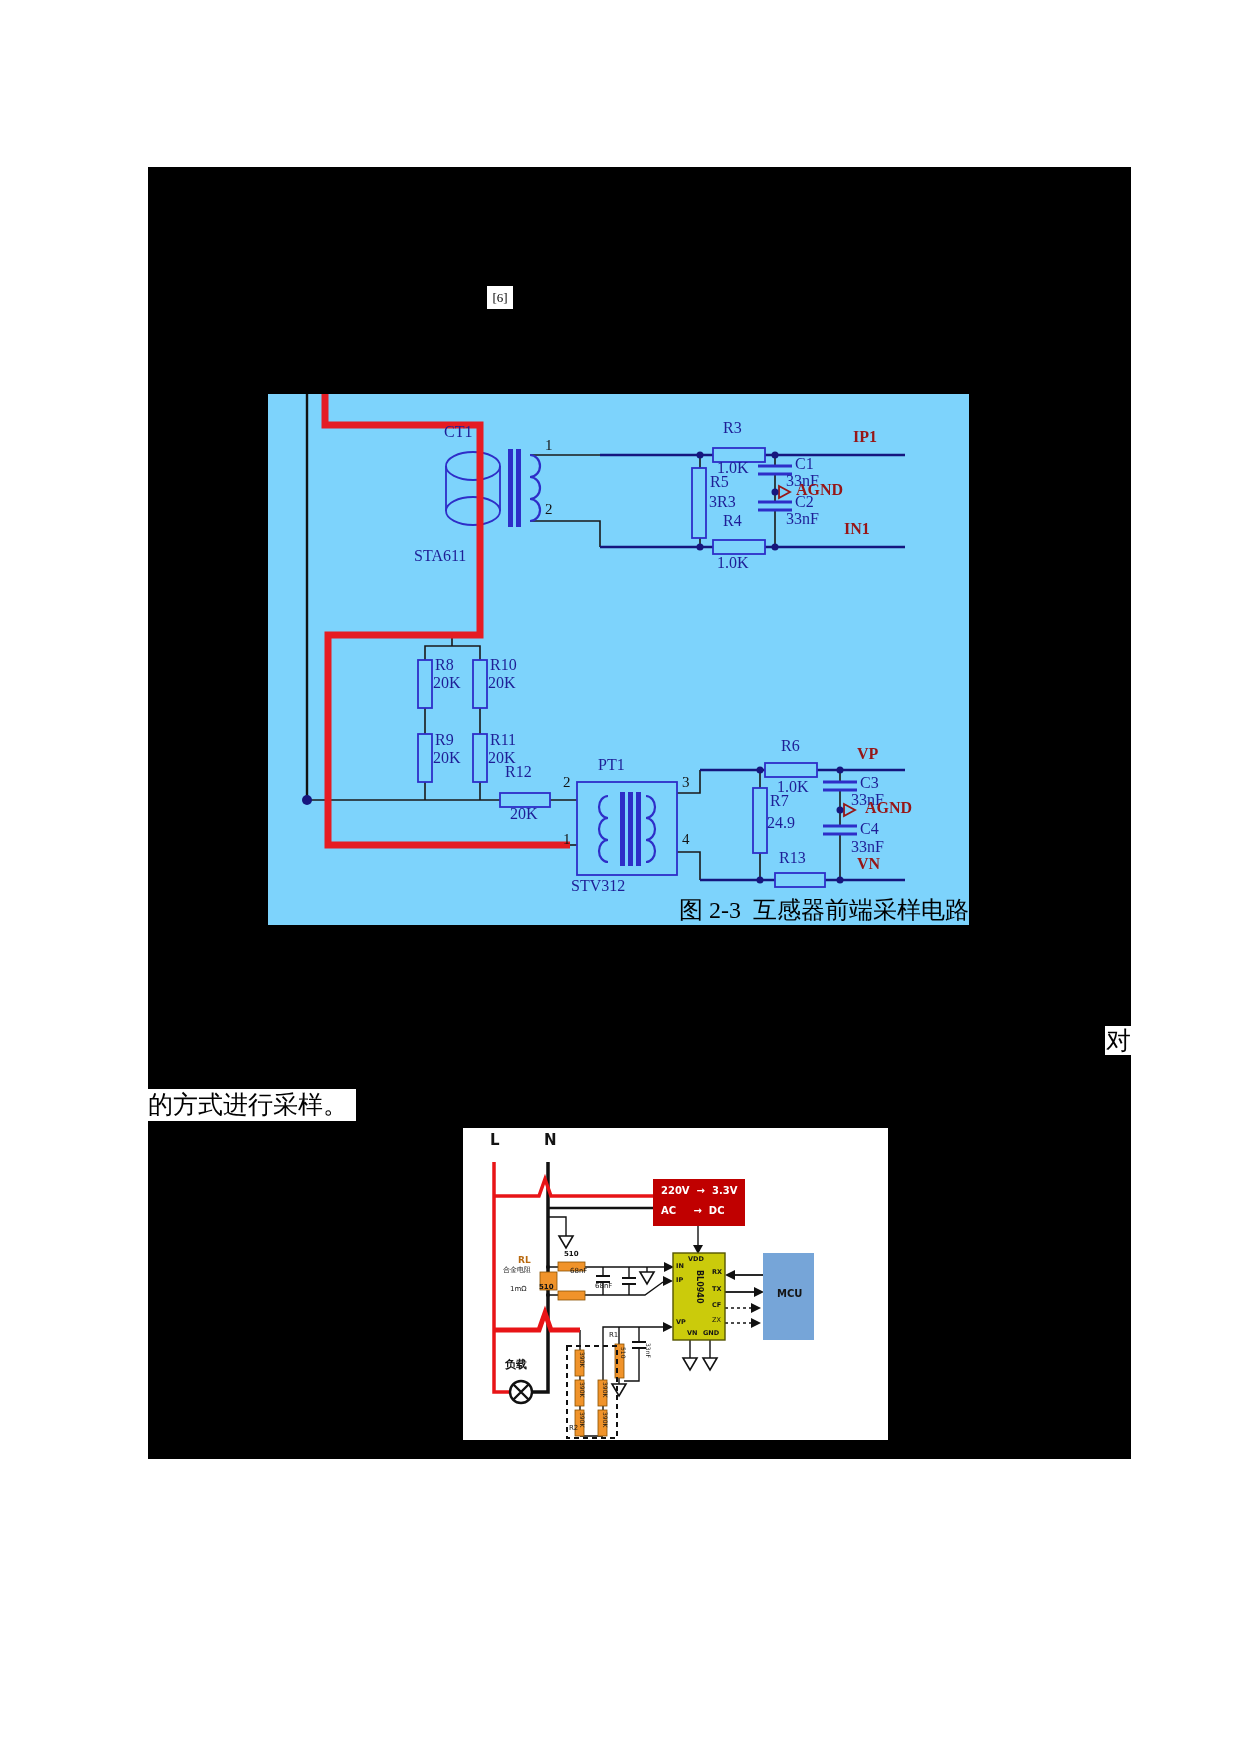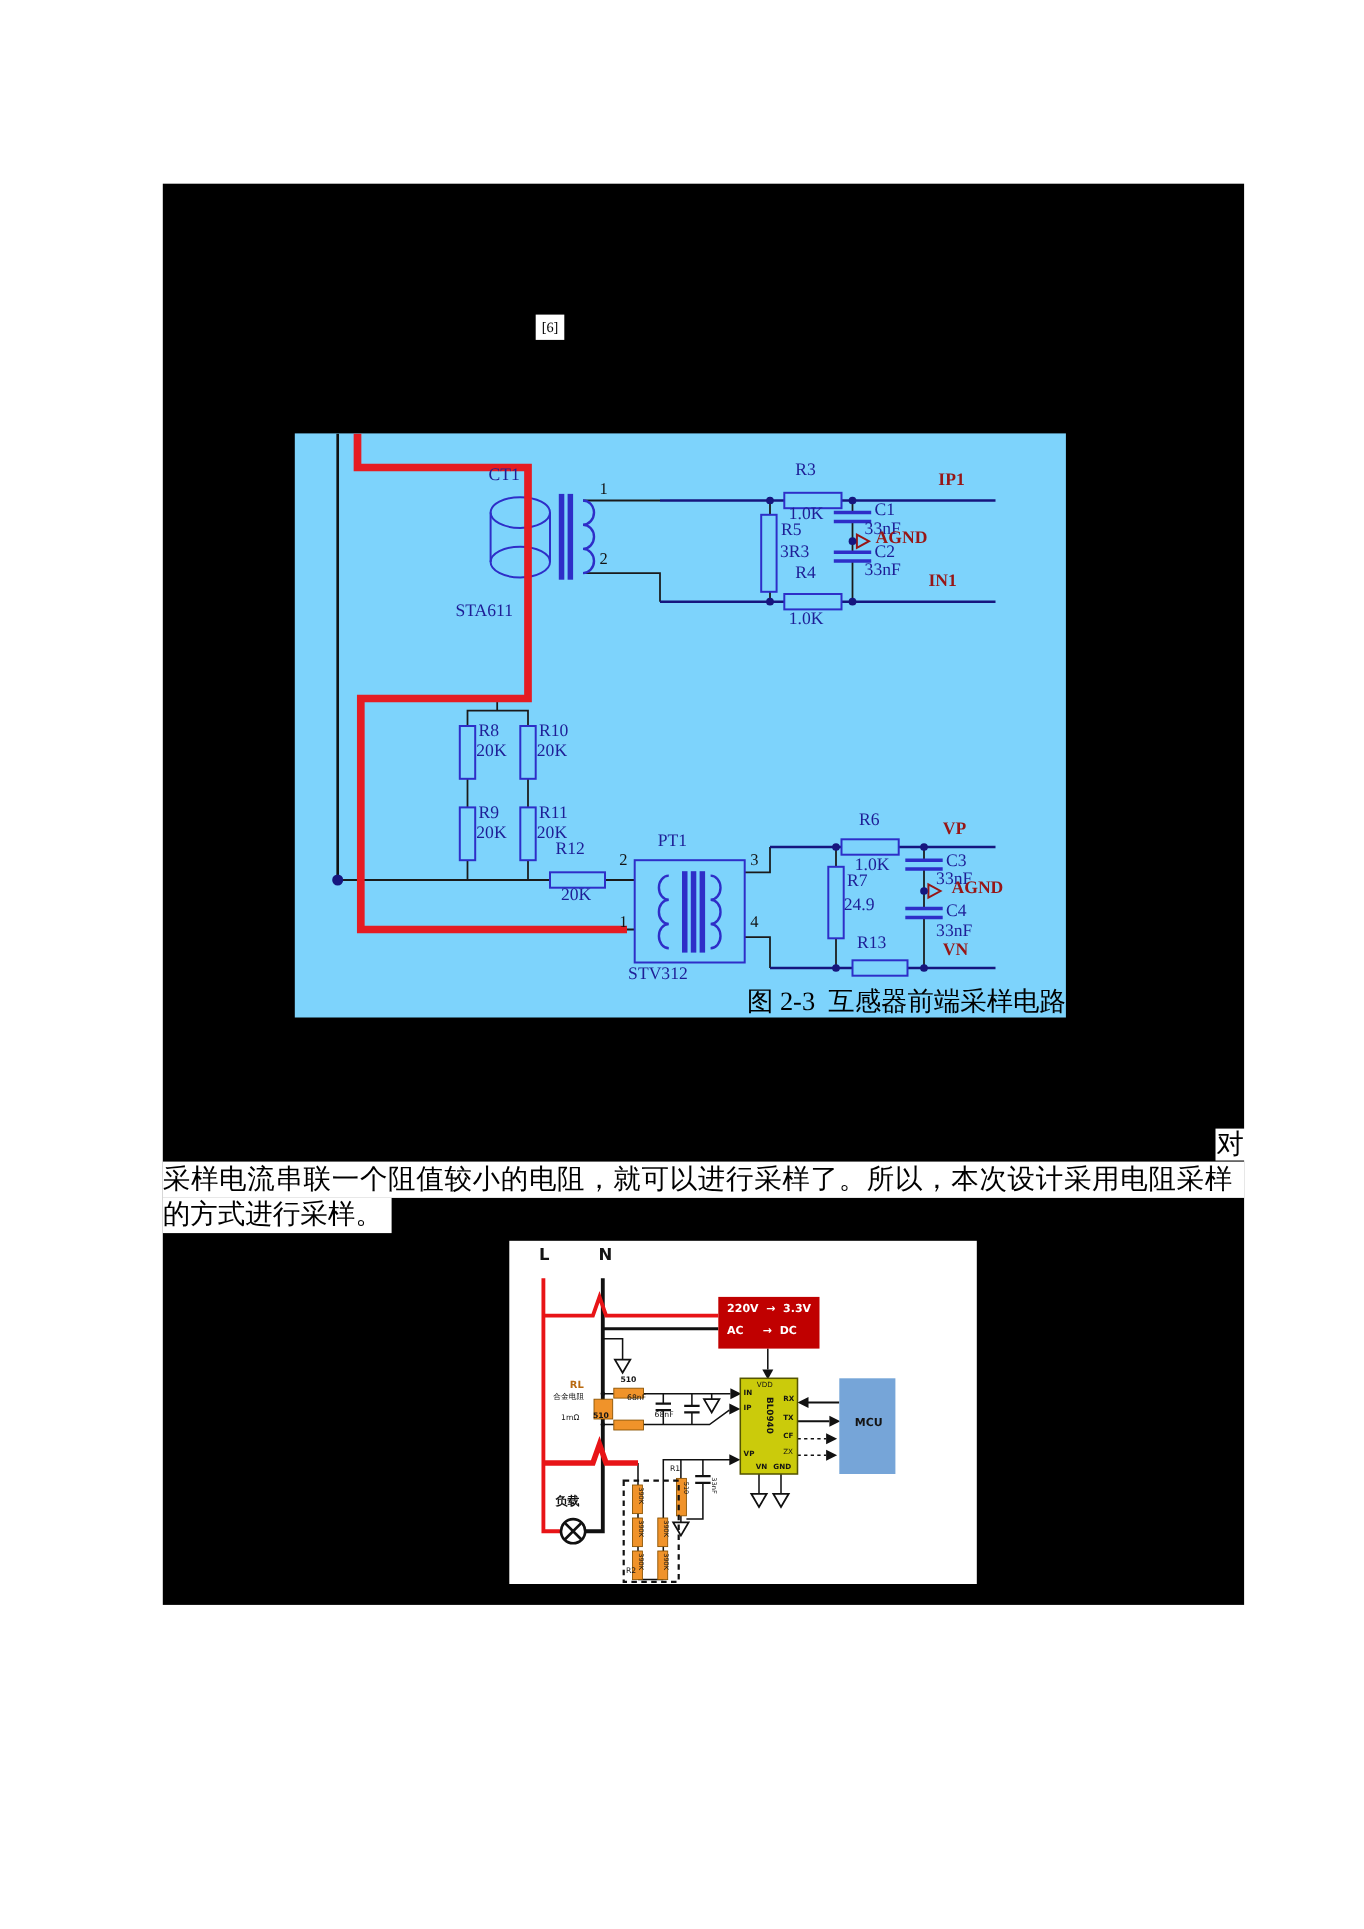--- a/index.html
+++ b/index.html
@@ -167,21 +167,20 @@
           <span class="lb lb-red lf-serif" style="left: 597px; top: 406px; font-size: 16px;">AGND</span>
           <span class="lb lb-blue lf-serif" style="left: 592px; top: 427px; font-size: 16px;">C4</span>
           <span class="lb lb-blue lf-serif" style="left: 583px; top: 445px; font-size: 16px;">33nF</span>
           <span class="lb lb-red lf-serif" style="left: 589px; top: 462px; font-size: 16px;">VN</span>
           <span class="lb lb-blue lf-serif" style="left: 511px; top: 456px; font-size: 16px;">R13</span>
         </div>
       <div class="figcap cap1">图 2-3  互感器前端采样电路</div>
     </div>
 
     <div class="strip char-right">对</div>
-    <div class="strip line1">采样电流串联一个阻值较小的电阻，就可以进行采样了。所以，本次设计采用电阻采样</div>
     <div class="strip line2">的方式进行采样。</div>
 
     <div class="fig fig2">
       <svg width="425" height="312" viewBox="0 0 425 312">
 
         <g stroke="#111" stroke-width="1.4" fill="none">
           <path d="M85,89 H103 V108"></path>
           <path d="M85,139 H95 M122,139 H201"></path>
           <path d="M85,167 H95 M122,167 H182 L200,154"></path>
           <path d="M140,139 V148 M140,154 V167"></path>
@@ -268,21 +267,21 @@
           <span class="lb lb-white lf-sans" style="left: 198px; top: 58px; font-size: 10px; font-weight: bold;">220V  →  3.3V</span>
           <span class="lb lb-white lf-sans" style="left: 198px; top: 78px; font-size: 10px; font-weight: bold;">AC     →  DC</span>
           <span class="lb lb-orange lf-sans" style="left: 55px; top: 128px; font-size: 9px; font-weight: bold;">RL</span>
           <span class="lb lb-black lf-sans" style="left: 40px; top: 139px; font-size: 7px;">合金电阻</span>
           <span class="lb lb-black lf-sans" style="left: 47px; top: 158px; font-size: 7px;">1mΩ</span>
           <span class="lb lb-black lf-sans" style="left: 101px; top: 123px; font-size: 7px; font-weight: bold;">510</span>
           <span class="lb lb-black lf-sans" style="left: 76px; top: 156px; font-size: 7px; font-weight: bold;">510</span>
           <span class="lb lb-black lf-sans" style="left: 107px; top: 140px; font-size: 7px;">68nF</span>
           <span class="lb lb-black lf-sans" style="left: 132px; top: 155px; font-size: 7px;">68nF</span>
           <span class="lb lb-black lf-sans" style="left: 42px; top: 231px; font-size: 11px; font-weight: bold;">负载</span>
-          <span class="lb lb-black lf-sans" style="left: 225px; top: 128px; font-size: 6.5px; font-weight: normal;">VDD</span>
+          <span class="lb lb-black lf-sans" style="left: 225px; top: 128px; font-size: 6.5px; font-weight: bold;">VDD</span>
           <span class="lb lb-black lf-sans" style="left: 213px; top: 135px; font-size: 6.5px; font-weight: bold;">IN</span>
           <span class="lb lb-black lf-sans" style="left: 213px; top: 149px; font-size: 6.5px; font-weight: bold;">IP</span>
           <span class="lb lb-black lf-sans" style="left: 213px; top: 191px; font-size: 6.5px; font-weight: bold;">VP</span>
           <span class="lb lb-black lf-sans" style="left: 224px; top: 202px; font-size: 6.5px; font-weight: bold;">VN</span>
           <span class="lb lb-black lf-sans" style="left: 240px; top: 202px; font-size: 6.5px; font-weight: bold;">GND</span>
           <span class="lb lb-black lf-sans" style="left: 249px; top: 141px; font-size: 6.5px; font-weight: bold;">RX</span>
           <span class="lb lb-black lf-sans" style="left: 249px; top: 158px; font-size: 6.5px; font-weight: bold;">TX</span>
           <span class="lb lb-black lf-sans" style="left: 249px; top: 174px; font-size: 6.5px; font-weight: bold;">CF</span>
           <span class="lb lb-black lf-sans" style="left: 249px; top: 189px; font-size: 6.5px; font-weight: normal;">ZX</span>
           <span class="lb lb-black lf-sans" style="left: 240px; top: 142px; font-size: 8px; font-weight: bold; transform: rotate(90deg);">BL0940</span>

